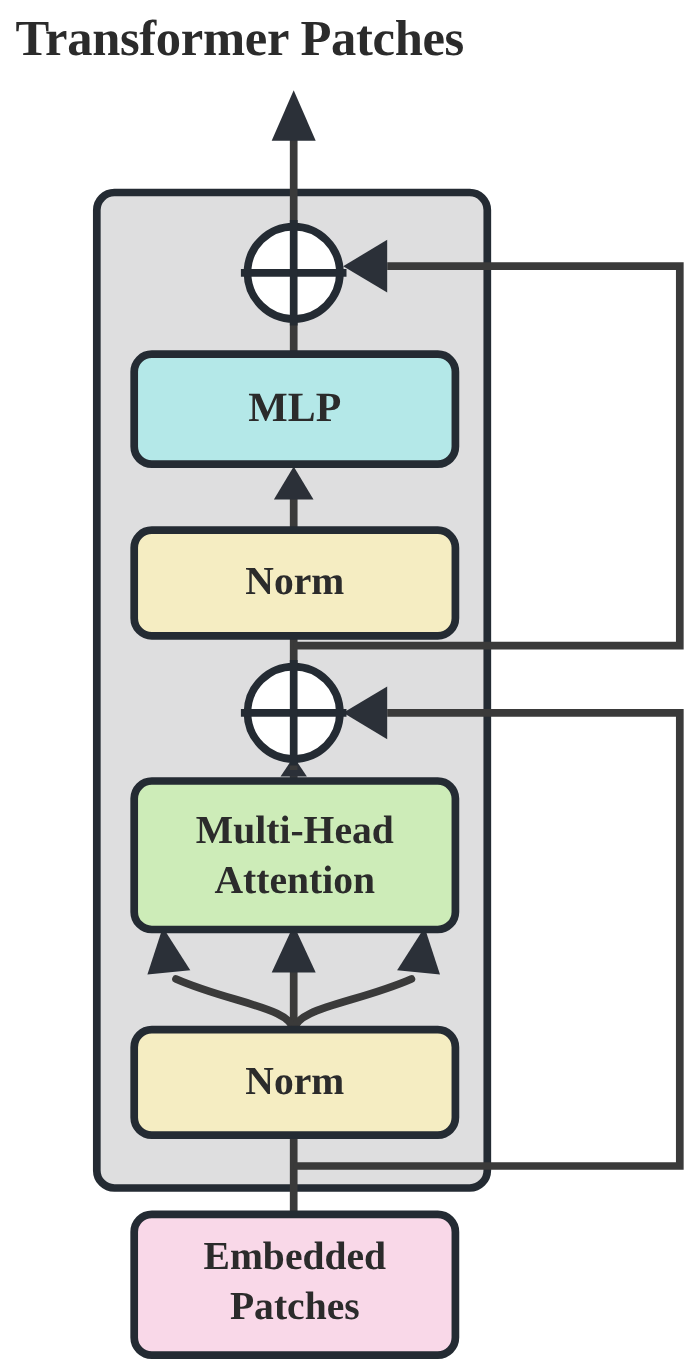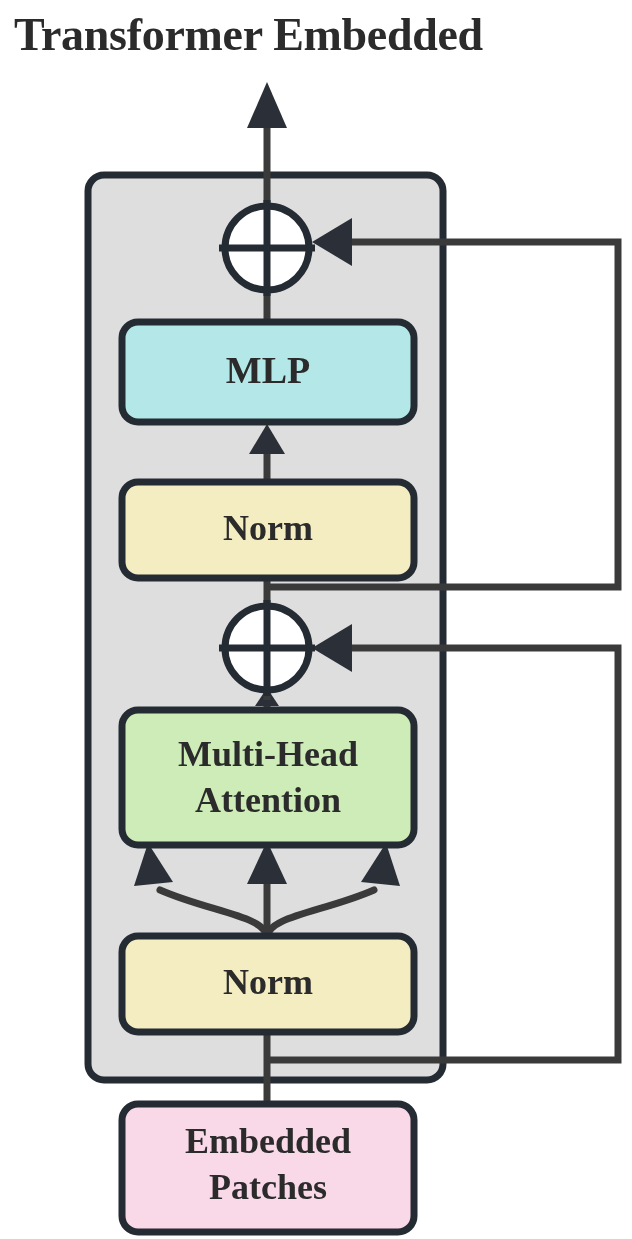--- a/index.html
+++ b/index.html
@@ -40,21 +40,21 @@
     dominant-baseline: middle;
   }
   .lbl-big { font-size: 38px; }
   .lbl-mid { font-size: 36px; }
 </style>
 </head>
 <body>
 
 <div id="canvas">
 
-  <div id="title">Transformer Embedded</div>
+  <div id="title">Transformer Patches</div>
 
   <svg class="diagram" viewBox="0 0 632 1239">
 
     <defs>
       <marker id="arrowUp" markerWidth="14" markerHeight="14" refX="7" refY="12.5" orient="auto-start-reverse" markerUnits="userSpaceOnUse">
         <path d="M7,0 L14,13 L0,13 Z" fill="#2b3038"></path>
       </marker>
       <marker id="arrowLeft" markerWidth="16" markerHeight="16" refX="15" refY="8" orient="auto" markerUnits="userSpaceOnUse">
         <path d="M16,0 L16,16 L0,8 Z" fill="#2b3038"></path>
       </marker>

